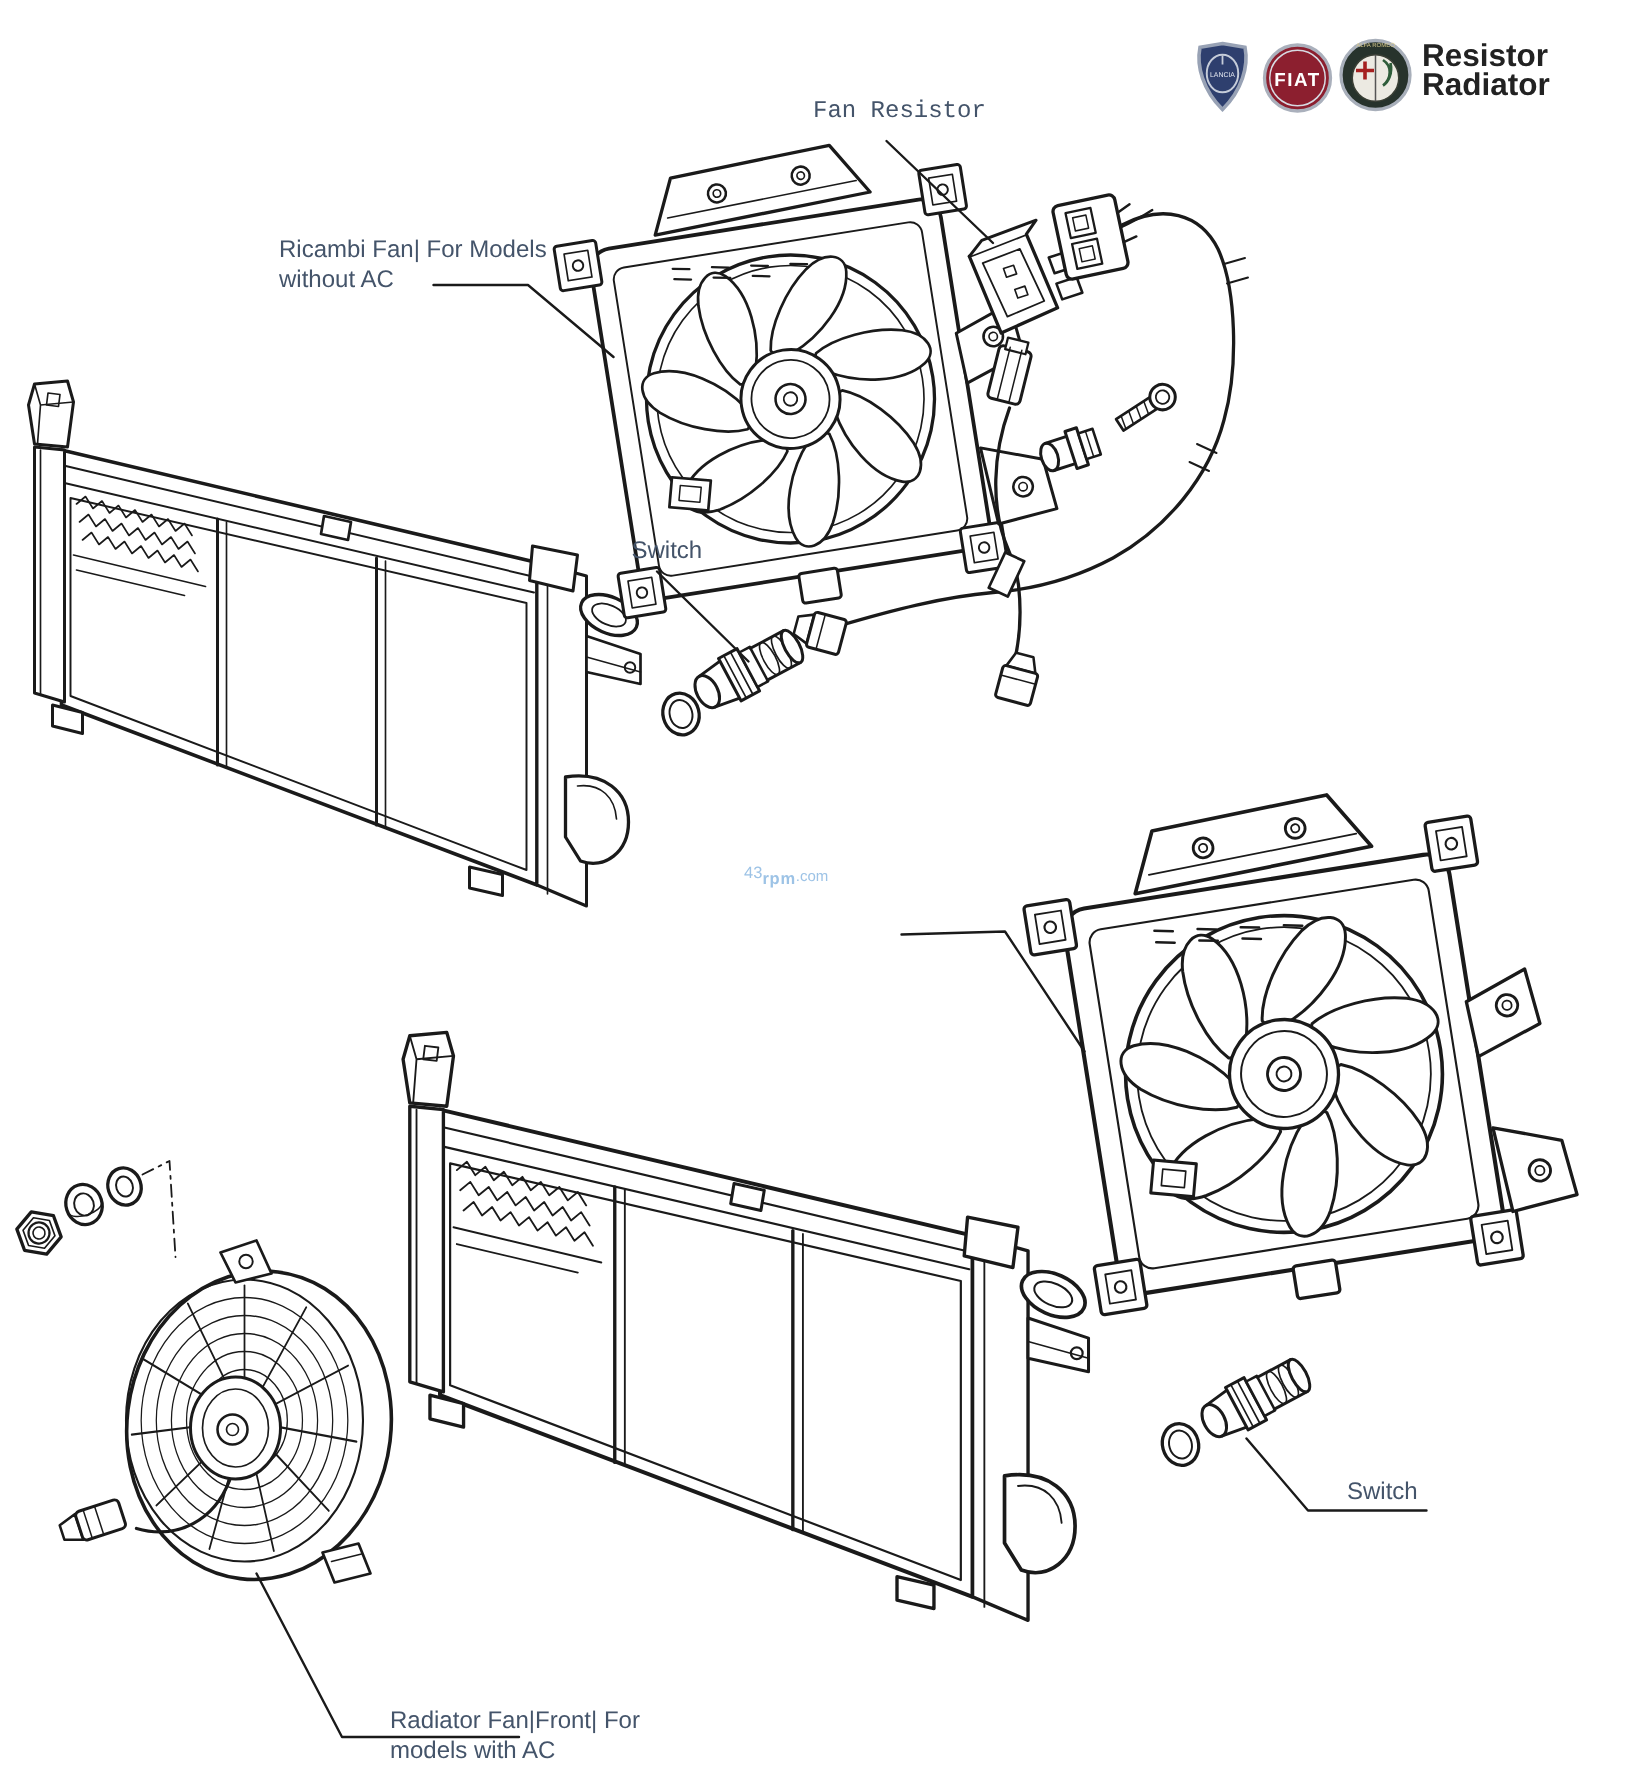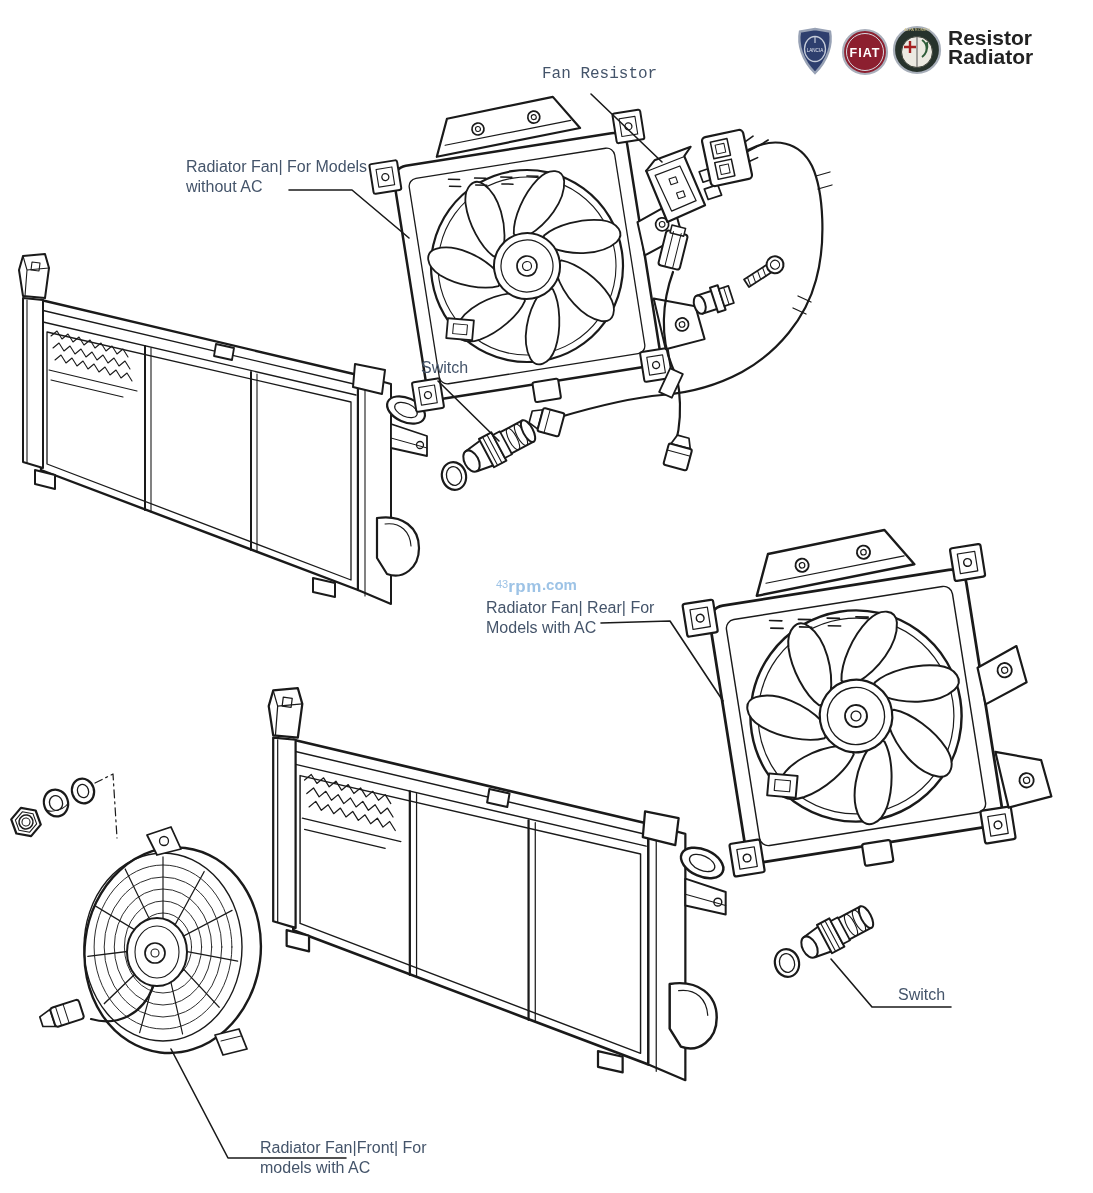--- a/index.html
+++ b/index.html
@@ -5,22 +5,22 @@
   html,body{margin:0;padding:0;background:#fff;}
   .canvas{position:relative;width:1093px;height:1193px;background:#ffffff;overflow:hidden;
           font-family:"Liberation Sans",sans-serif;}
   .artsvg{position:absolute;left:0;top:0;}
   .label{position:absolute;color:#44546A;font-size:16px;line-height:20px;white-space:pre-line;}
   .brand-name{position:absolute;left:948px;top:29px;font-size:21px;line-height:18.5px;
               font-weight:bold;color:#222;}
   .logos{position:absolute;left:795px;top:16px;}
   .wm{position:absolute;left:496px;top:576px;color:#9DC3E6;}
   .wm .wm-sm{font-size:11px;vertical-align:4px;}
-  .wm .wm-bold{font-size:17px;font-weight:bold;letter-spacing:.5px;}
-  .wm .wm-tail{font-size:15px;vertical-align:2px;font-weight:bold;}
+  .wm .wm-bold{font-size:11px;font-weight:bold;letter-spacing:.5px;}
+  .wm .wm-tail{font-size:10px;vertical-align:2px;font-weight:normal;}
 </style>
 </head>
 <body>
 
 <div class="canvas">
 
 <svg class="artsvg" width="1093" height="1193" viewBox="0 0 1093 1193">
   <defs>
     <path id="blade" d="M6,-30 C26,-38 48,-58 50,-78 C51,-90 38,-94 24,-84 C8,-72 -6,-50 -8,-34 C-5,-28 0,-28 6,-30 Z"></path>
 
@@ -275,25 +275,23 @@
       <path d="M289,190 L352,190 L409,238"></path>
       <path d="M438,381 L499,441"></path>
       <path d="M601,623 L670,621 L723,701"></path>
       <path d="M171,1049 L228,1158 L346,1158"></path>
       <path d="M831,959 L872,1007 L951,1007"></path>
     </g>
   </g>
 </svg>
 
 <div class="label" style="left:542px;top:64px;font-family:Liberation Mono, monospace;">Fan Resistor</div>
-<div class="label" style="left:186px;top:157px;">Radiator Fan| For Models
+<div class="label" style="left:186px;top:157px;">Ricambi Fan| For Models
 without AC</div>
 <div class="label" style="left:421px;top:358px;">Switch</div>
-<div class="label" style="left:486px;top:598px;">Radiator Fan| Rear| For
-Models with AC</div>
 <div class="label" style="left:260px;top:1138px;">Radiator Fan|Front| For
 models with AC</div>
 <div class="label" style="left:898px;top:985px;">Switch</div>
 
 <div class="wm"><span class="wm-sm">43</span><span class="wm-bold">rpm</span><span class="wm-tail">.com</span></div>
 
 <div class="logos">
   <svg width="152" height="64" viewBox="0 0 152 64">
     <g>
       <path d="M20,13 L35,15.5 C37.5,28 33,44 20,57 C7,44 2.5,28 5,15.5 Z" fill="#2e3f6e" stroke="#98a2b5" stroke-width="2.4"></path>

